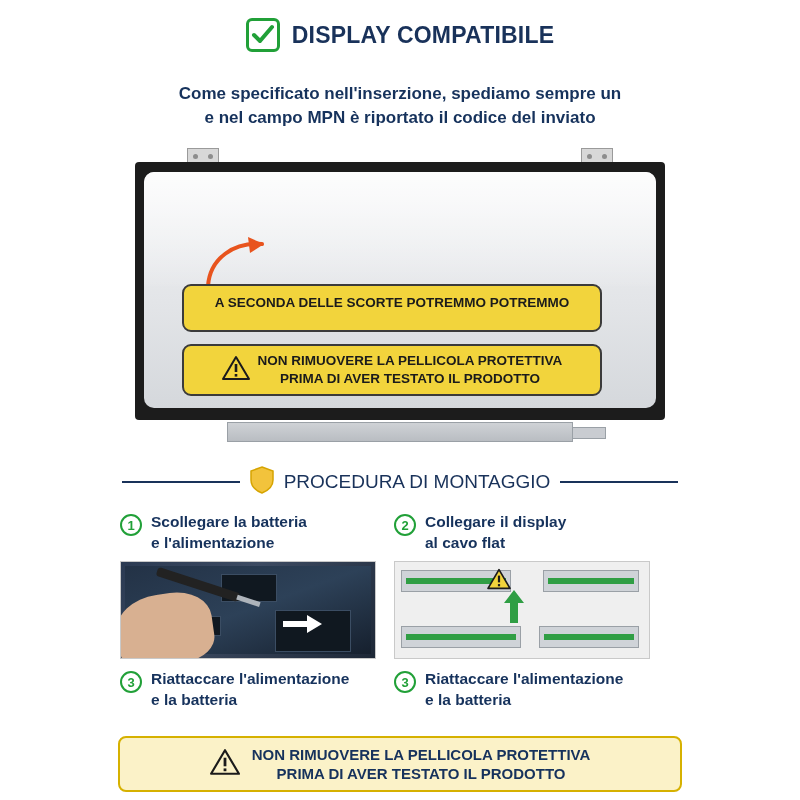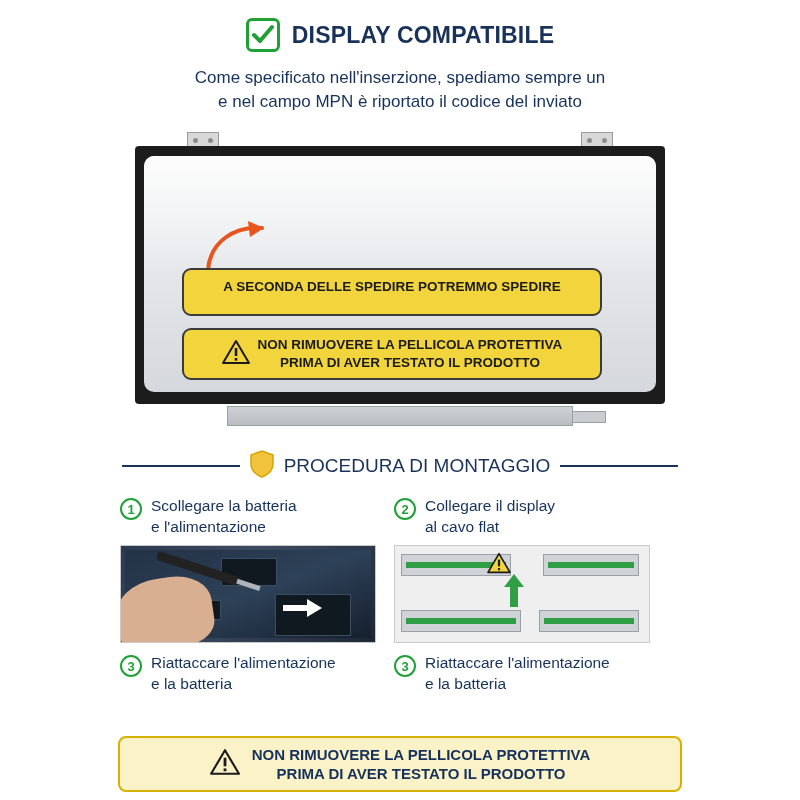--- a/index.html
+++ b/index.html
@@ -49,26 +49,27 @@
   .check-badge svg { position: absolute; left: 2px; top: 2px; }
   .header-title {
     font-size: 23px;
     font-weight: bold;
     color: #19325a;
     letter-spacing: 0.2px;
     white-space: nowrap;
   }
 
   .intro {
-    margin: 14px auto 0 auto;
+    margin: 30px auto 0 auto;
     width: 540px;
     text-align: center;
     font-size: 17px;
     line-height: 1.42;
     color: #16325c;
+    font-weight: bold;
   }
   .intro div { white-space: nowrap; }
 
   
   .panel-wrap {
     position: relative;
     margin: 18px auto 0 auto;
     width: 530px;
     height: 300px;
   }
@@ -232,20 +233,21 @@
     font-size: 13px;
     font-weight: bold;
     text-align: center;
     line-height: 19px;
     margin-top: 2px;
   }
   .step-text {
     font-size: 15.5px;
     line-height: 1.32;
     color: #16325c;
+    font-weight: bold;
   }
   .photo {
     margin-top: 8px;
     width: 100%;
     height: 98px;
     border: 1px solid #c9c9c9;
     box-sizing: border-box;
     position: relative;
     overflow: hidden;
   }
@@ -359,21 +361,21 @@
           <div class="screen-gloss"></div>
 
           <span class="arrow-curve">
             <svg width="74" height="56" viewBox="0 0 74 56" aria-hidden="true">
               <path d="M8 52 C 10 24, 34 8, 62 10" fill="none" stroke="#e8541e" stroke-width="4" stroke-linecap="round"></path>
               <path d="M64 10 L48 3 L50 19 Z" fill="#e8541e"></path>
             </svg>
           </span>
 
           <div class="yellow-box primary">
-            <div>A SECONDA DELLE SPEDIRE POTREMMO SPEDIRE</div>
+            <div>A SECONDA DELLE SCORTE POTREMMO POTREMMO</div>
           </div>
 
           <div class="yellow-box secondary">
             <span class="warn-tri">
               <svg width="28" height="26" viewBox="0 0 28 26" aria-hidden="true">
                 <path d="M14 2 L27 24 L1 24 Z" fill="#f2d43c" stroke="#1b1b1b" stroke-width="2" stroke-linejoin="round"></path>
                 <rect x="12.7" y="9" width="2.6" height="8" fill="#1b1b1b"></rect>
                 <rect x="12.7" y="19" width="2.6" height="2.6" fill="#1b1b1b"></rect>
               </svg>
             </span>

